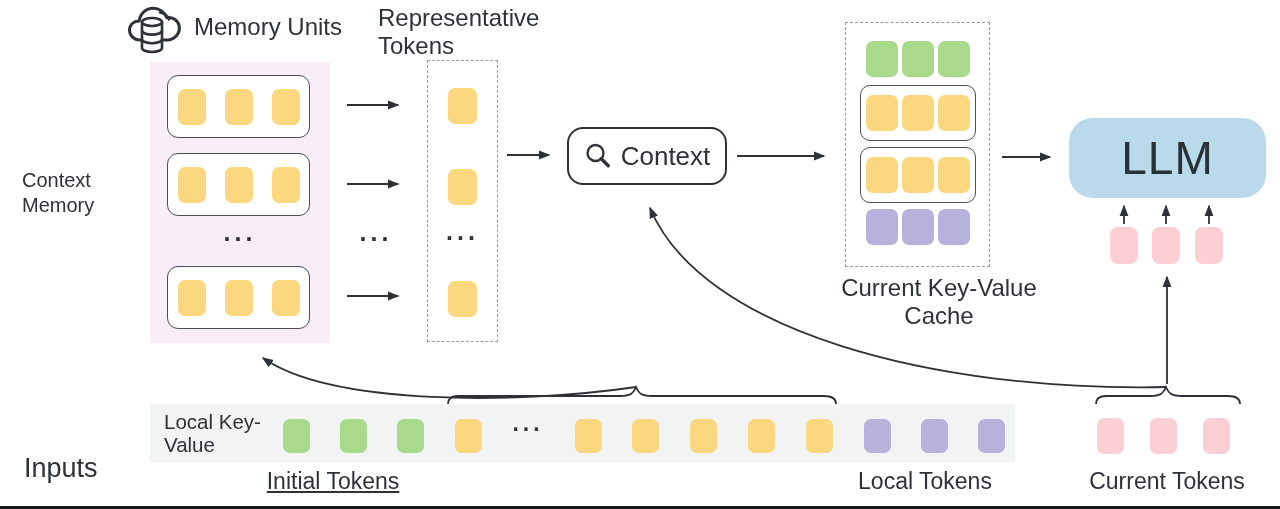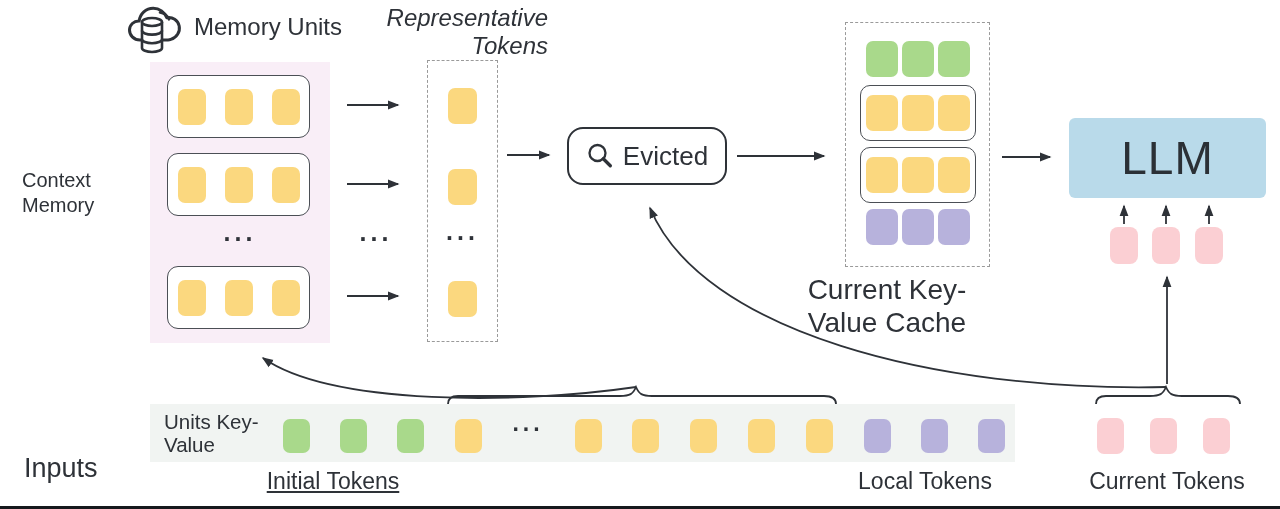--- a/index.html
+++ b/index.html
@@ -35,21 +35,21 @@
               font-size:26px;}
   
   #cache-box{left:845px;top:22px;width:145px;height:245px;border:1.6px dashed var(--dashed-border,#9a9a9a);}
   .cache-row{position:absolute;left:0;width:100%;display:flex;justify-content:center;gap:4px;}
   .cache-row .tk{width:32px;height:36px;border-radius:7px;}
   .cache-unit{position:absolute;left:14px;width:116px;height:56px;background:#fff;
               border:1.3px solid var(--box-border,#4b4f55);border-radius:10px;
               display:flex;align-items:center;justify-content:center;gap:4px;}
   .cache-unit .tk{width:32px;height:36px;border-radius:7px;background:var(--token-yellow,#fbd87f);}
   
-  #llm-box{left:1069px;top:118px;width:197px;height:80px;background:var(--llm-blue,#b9daea);border-radius:6px;
+  #llm-box{left:1069px;top:118px;width:197px;height:80px;background:var(--llm-blue,#b9daea);border-radius:24px;
            display:flex;align-items:center;justify-content:center;font-size:46px;font-weight:500;
            letter-spacing:1px;color:#2b3036;}
   
   #input-strip{left:150px;top:404px;width:865px;height:58px;background:var(--strip-bg,#f1f4f2);}
   .strip-tok{top:419px;width:27px;height:34px;}
   .under-label{top:468px;font-size:23px;text-align:center;}
   #overlay{position:absolute;left:0;top:0;pointer-events:none;}
   #overlay .ln{stroke:#2e3238;stroke-width:1.8;fill:none;}
 </style>
 </head>
@@ -84,34 +84,34 @@
     <div class="abs dots" style="left:0;right:0;top:156px;">...</div>
     <div class="mem-unit" style="top:204px;">
       <span class="tk"></span>
       <span class="tk"></span>
       <span class="tk"></span>
     </div>
   </div>
 
   <div class="abs dots" style="left:346px;top:218px;width:60px;">...</div>
 
-  <div class="abs lbl" style="left:378px;top:4px;width:170px;font-size:24px;line-height:1.17;text-align:right;font-style:italic;">Representative Tokens</div>
+  <div class="abs lbl" style="left:378px;top:4px;width:170px;font-size:24px;line-height:1.17;text-align:left;">Representative Tokens</div>
   <div class="abs" id="rep-box">
     <span class="token tok-y" style="top:27px;"></span>
     <span class="token tok-y" style="top:108px;"></span>
     <div class="abs dots" style="left:0;right:0;top:156px;">...</div>
     <span class="token tok-y" style="top:220px;"></span>
   </div>
 
   <div class="abs" id="lookup-btn">
     <svg width="28" height="28" viewBox="0 0 28 28">
       <circle cx="11.5" cy="11" r="8" fill="none" stroke="#2e3238" stroke-width="2.3"></circle>
       <line x1="17.3" y1="16.8" x2="24.3" y2="23.8" stroke="#2e3238" stroke-width="3.4" stroke-linecap="round"></line>
     </svg>
-    <span>Evicted</span>
+    <span>Context</span>
   </div>
 
   <div class="abs" id="cache-box">
     <div class="cache-row" style="top:18px;">
       <span class="tk tok-g"></span>
       <span class="tk tok-g"></span>
       <span class="tk tok-g"></span>
     </div>
     <div class="cache-unit" style="top:62px;">
       <span class="tk"></span>
@@ -122,32 +122,32 @@
       <span class="tk"></span>
       <span class="tk"></span>
       <span class="tk"></span>
     </div>
     <div class="cache-row" style="top:186px;">
       <span class="tk tok-p"></span>
       <span class="tk tok-p"></span>
       <span class="tk tok-p"></span>
     </div>
   </div>
-  <div class="abs lbl" style="left:787px;top:274px;width:200px;font-size:28px;line-height:1.17;text-align:center;">Current Key-Value Cache</div>
+  <div class="abs lbl" style="left:839px;top:274px;width:200px;font-size:24px;line-height:1.17;text-align:center;">Current Key-Value Cache</div>
 
   <div class="abs" id="llm-box">
     <span>LLM</span>
   </div>
   <span class="token tok-k" style="left:1110px;top:227px;width:28px;height:37px;border-radius:8px;"></span>
   <span class="token tok-k" style="left:1152px;top:227px;width:28px;height:37px;border-radius:8px;"></span>
   <span class="token tok-k" style="left:1195px;top:227px;width:28px;height:37px;border-radius:8px;"></span>
 
   <div class="abs lbl" style="left:24px;top:421px;font-size:27px;margin-top:32px;">Inputs</div>
   <div class="abs" id="input-strip"></div>
-  <div class="abs lbl" style="left:164px;top:411px;width:112px;font-size:20.5px;line-height:1.12;">Units Key-Value</div>
+  <div class="abs lbl" style="left:164px;top:411px;width:112px;font-size:20.5px;line-height:1.12;">Local Key-Value</div>
 
   <span class="token tok-g strip-tok" style="left:283px;"></span>
   <span class="token tok-g strip-tok" style="left:340px;"></span>
   <span class="token tok-g strip-tok" style="left:397px;"></span>
   <span class="token tok-y strip-tok" style="left:455px;"></span>
   <div class="abs dots" style="left:503px;top:410px;width:50px;font-size:23px;">...</div>
   <span class="token tok-y strip-tok" style="left:575px;"></span>
   <span class="token tok-y strip-tok" style="left:632px;"></span>
   <span class="token tok-y strip-tok" style="left:690px;"></span>
   <span class="token tok-y strip-tok" style="left:748px;"></span>

